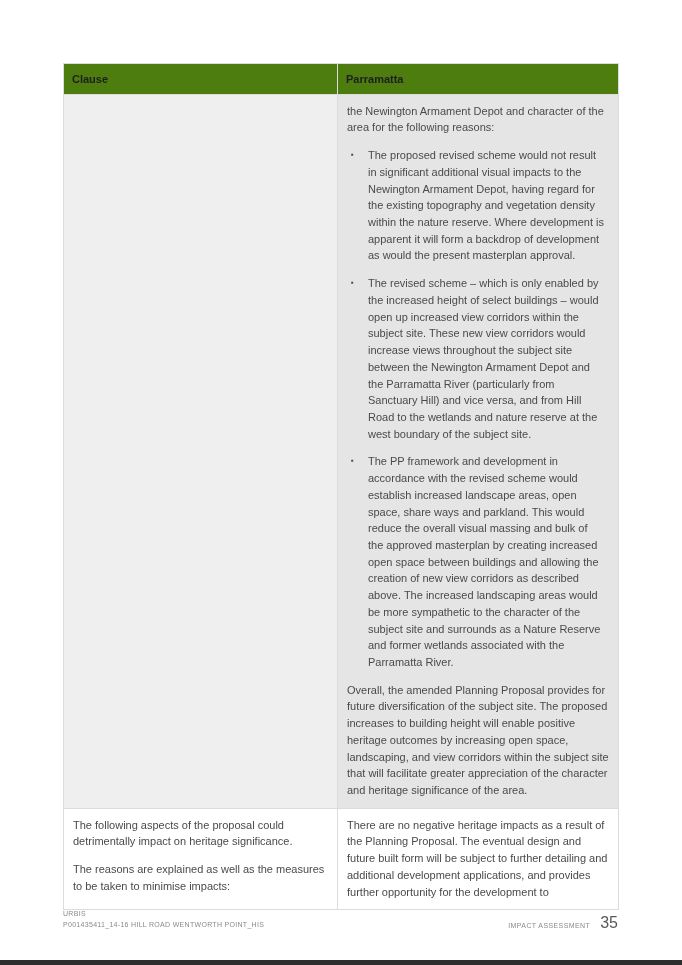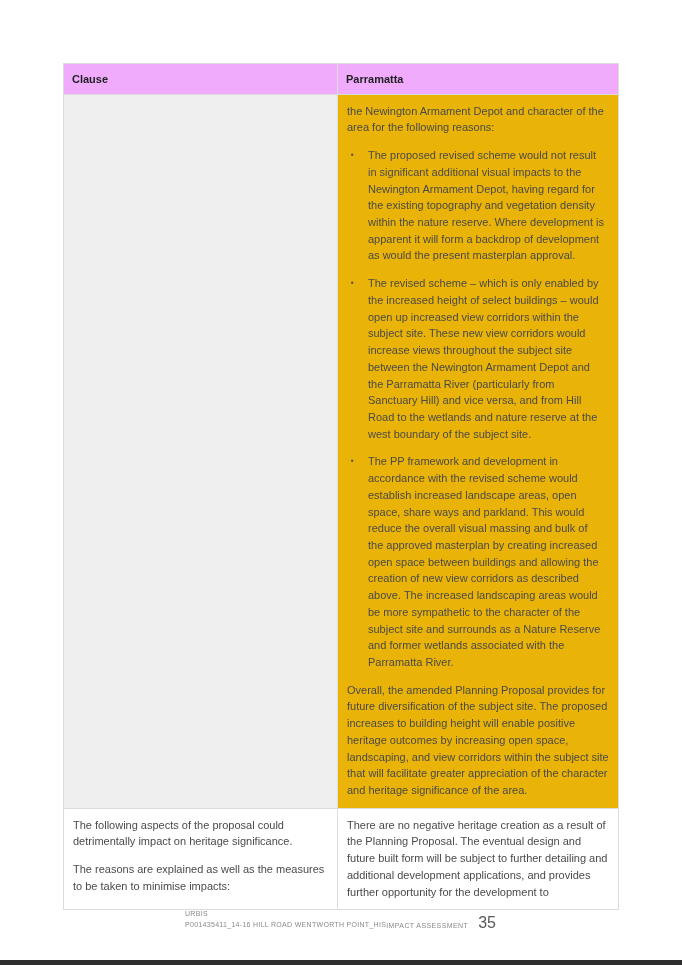--- a/index.html
+++ b/index.html
@@ -35,30 +35,30 @@
 
   table.doc-table th,
   table.doc-table td {
     border: 1px solid #dcdcdc;
     vertical-align: top;
     font-size: 11px;
     line-height: 1.52;
     color: #4a4a4a;
   }
   table.doc-table th {
-    background: #f0abfc;
+    background: #4d7c0f;
     color: #1f1f1f;
     font-weight: bold;
     text-align: left;
     padding: 7px 8px 6px 8px;
   }
   td.cell { padding: 8px 9px 9px 9px; }
 
   tr.row-shaded td.clause-cell { background: #efefef; }
-  tr.row-shaded td.discussion-cell { background: #eab308; }
+  tr.row-shaded td.discussion-cell { background: #e5e5e5; }
 
   .cell p {
     margin: 0 0 11px 0;
   }
   .cell p.last { margin-bottom: 0; }
 
   
   .bullet {
     display: flex;
     align-items: flex-start;
@@ -72,21 +72,21 @@
   }
   .bullet-text { flex: 1; }
 
   
   .footer {
     position: absolute;
     left: 63px;
     right: 64px;
     top: 908px;
     display: flex;
-    justify-content: center;
+    justify-content: space-between;
     align-items: flex-start;
   }
   .footer-left {
     font-size: 7px;
     line-height: 1.6;
     color: #8a8a8a;
     letter-spacing: 0.3px;
   }
   .footer-right {
     display: flex;
@@ -154,21 +154,21 @@
           <p class="last">Overall, the amended Planning Proposal provides for future diversification of the subject site. The proposed increases to building height will enable positive heritage outcomes by increasing open space, landscaping, and view corridors within the subject site that will facilitate greater appreciation of the character and heritage significance of the area.</p>
         </td>
       </tr>
 
       <tr>
         <td class="cell clause-cell">
           <p>The following aspects of the proposal could detrimentally impact on heritage significance.</p>
           <p class="last">The reasons are explained as well as the measures to be taken to minimise impacts:</p>
         </td>
         <td class="cell discussion-cell">
-          <p class="last">There are no negative heritage creation as a result of the Planning Proposal. The eventual design and future built form will be subject to further detailing and additional development applications, and provides further opportunity for the development to</p>
+          <p class="last">There are no negative heritage impacts as a result of the Planning Proposal. The eventual design and future built form will be subject to further detailing and additional development applications, and provides further opportunity for the development to</p>
         </td>
       </tr>
     </tbody>
   </table>
 
   <div class="footer">
     <div class="footer-left">
       <div>URBIS</div>
       <div>P001435411_14-16 HILL ROAD WENTWORTH POINT_HIS</div>
     </div>

